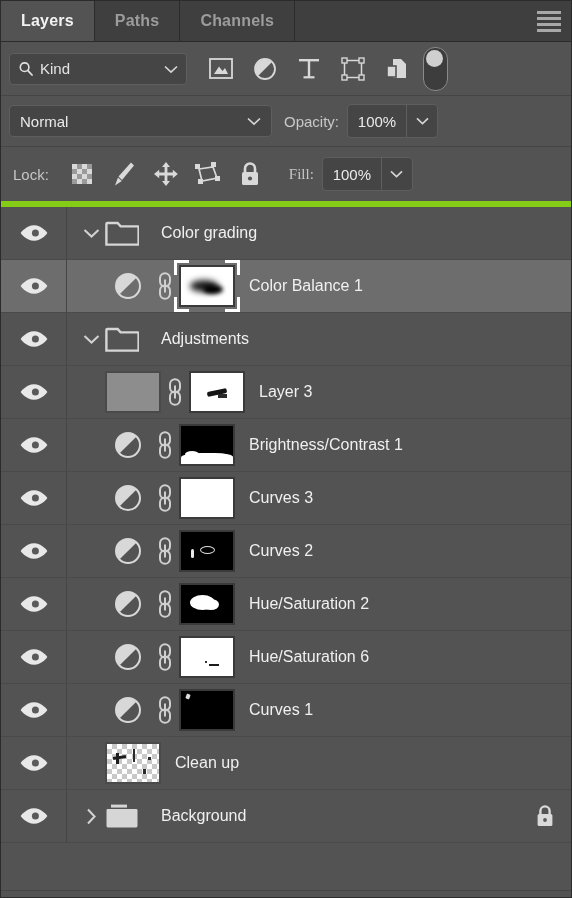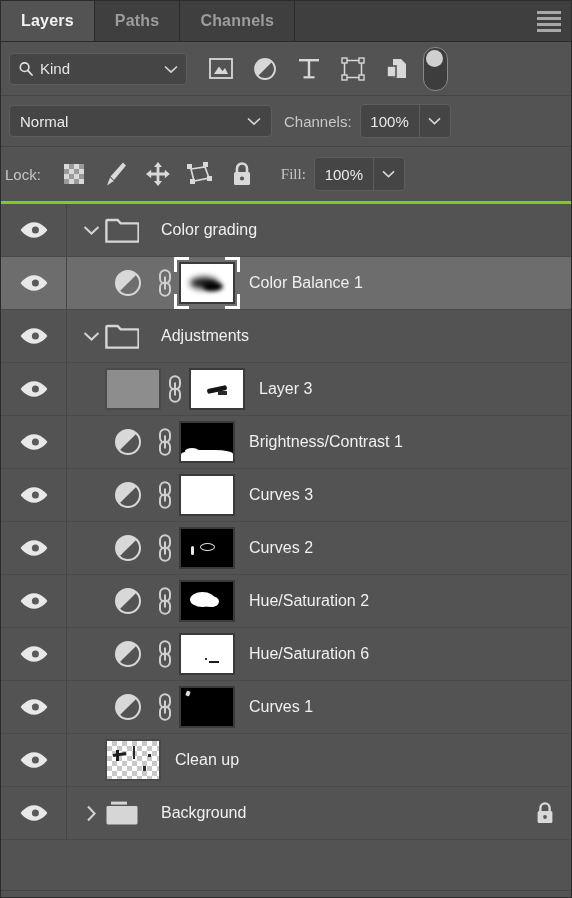--- a/index.html
+++ b/index.html
@@ -123,22 +123,22 @@
   }
   .numbox .arrow{
     width:30px;display:flex;align-items:center;justify-content:center;cursor:pointer;
   }
 
   
   .lockrow{
     height:54px;min-height:54px;
     background:#535353;
     display:flex;align-items:center;
-    padding:0 4px;
-    border-bottom:3px solid #84cc16;
+    padding:0 12px;
+    border-bottom:6px solid #84cc16;
     text-align:center;
   }
   .lock-label{color:#c6c6c6;font-size:15px;margin-right:12px;}
   .lockicon{
     width:42px;height:38px;display:flex;align-items:center;justify-content:center;cursor:pointer;
   }
   .fill-label{color:#c6c6c6;font-size:15px;margin-left:18px;margin-right:8px;font-family:Liberation Serif, serif;}
 
   
   .layerlist{
@@ -285,21 +285,21 @@
 
   <div class="blendrow">
     <div class="blend-select">
       <span class="bl-label">Normal</span>
       <span>
         <svg width="14" height="9" viewBox="0 0 14 9">
             <polyline points="1,1.5 7,7.2 13,1.5" fill="none" stroke="#d6d6d6" stroke-width="1.7"></polyline>
           </svg>
       </span>
     </div>
-    <span class="op-label">Channels:</span>
+    <span class="op-label">Opacity:</span>
     <div class="numbox">
       <div class="val">100%</div>
       <div class="arrow">
         <svg width="13" height="8" viewBox="0 0 13 8">
             <polyline points="1,1.4 6.5,6.6 12,1.4" fill="none" stroke="#d6d6d6" stroke-width="1.6"></polyline>
           </svg>
       </div>
     </div>
   </div>
 

